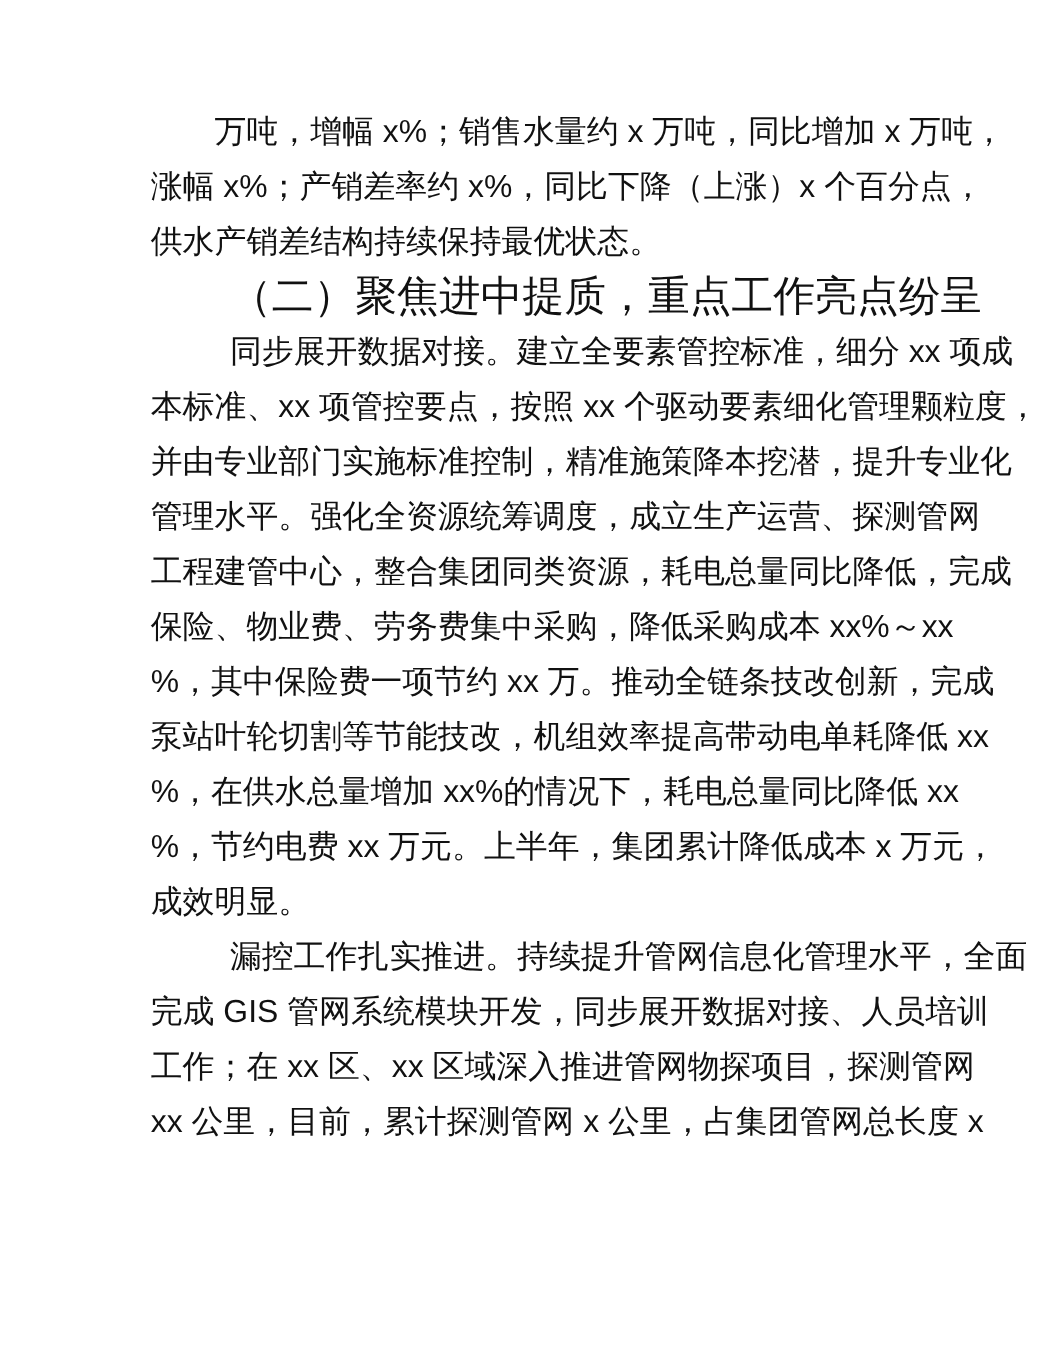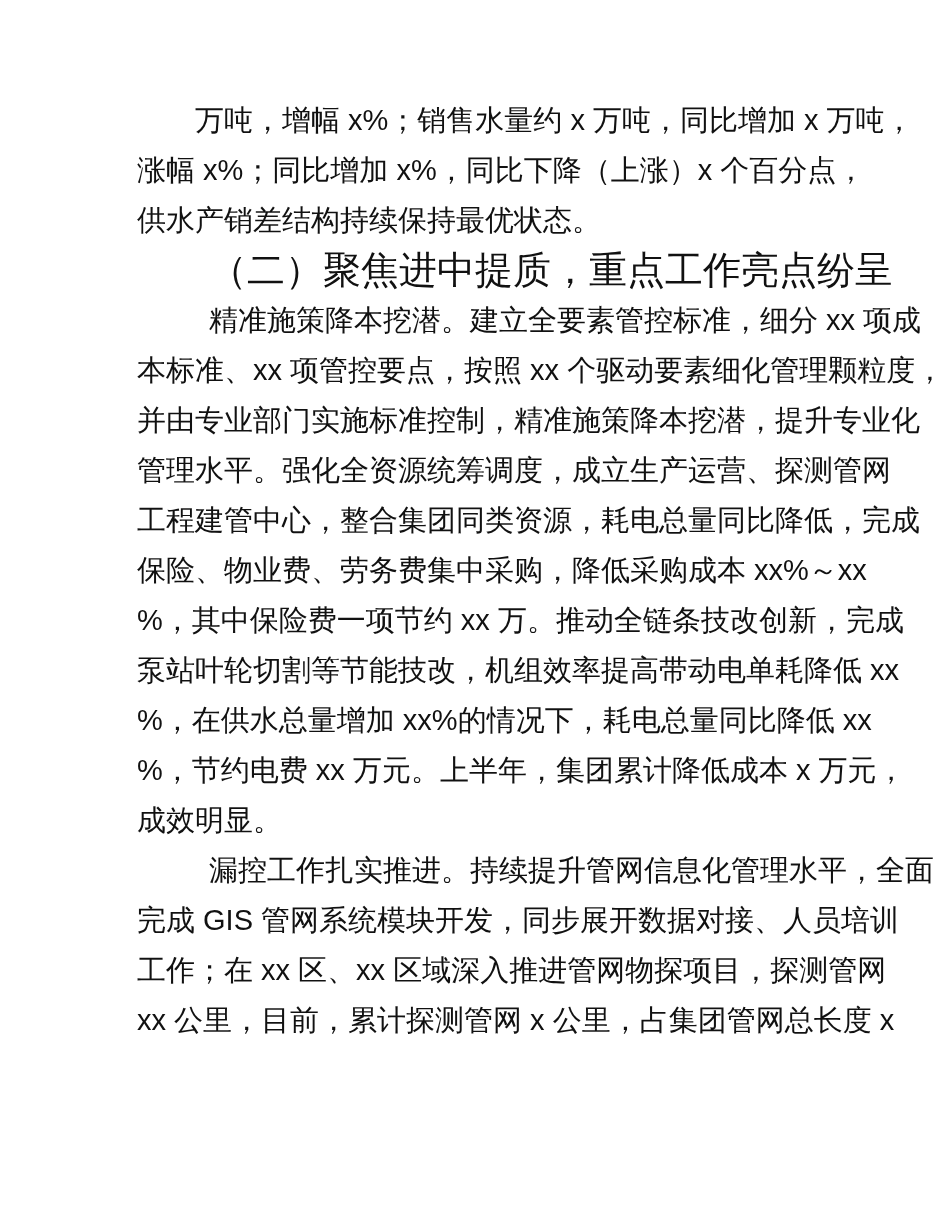--- a/index.html
+++ b/index.html
@@ -60,30 +60,30 @@
   }
 </style>
 </head>
 <body>
 
 <div class="page">
   <div class="doc-body">
 
     <div class="para">
       <span class="line">　　万吨，增幅 x%；销售水量约 x 万吨，同比增加 x 万吨，</span>
-      <span class="line">涨幅 x%；同比增加 x%，同比下降（上涨）x 个百分点，</span>
+      <span class="line">涨幅 x%；产销差率约 x%，同比下降（上涨）x 个百分点，</span>
       <span class="line">供水产销差结构持续保持最优状态。</span>
     </div>
 
     <div class="para">
       <span class="line heading">（二）聚焦进中提质，重点工作亮点纷呈</span>
     </div>
 
     <div class="para">
-      <span class="line indent">精准施策降本挖潜。建立全要素管控标准，细分 xx 项成</span>
+      <span class="line indent">同步展开数据对接。建立全要素管控标准，细分 xx 项成</span>
       <span class="line">本标准、xx 项管控要点，按照 xx 个驱动要素细化管理颗粒度，</span>
       <span class="line">并由专业部门实施标准控制，精准施策降本挖潜，提升专业化</span>
       <span class="line">管理水平。强化全资源统筹调度，成立生产运营、探测管网</span>
       <span class="line">工程建管中心，整合集团同类资源，耗电总量同比降低，完成</span>
       <span class="line">保险、物业费、劳务费集中采购，降低采购成本 xx%～xx</span>
       <span class="line">%，其中保险费一项节约 xx 万。推动全链条技改创新，完成</span>
       <span class="line">泵站叶轮切割等节能技改，机组效率提高带动电单耗降低 xx</span>
       <span class="line">%，在供水总量增加 xx%的情况下，耗电总量同比降低 xx</span>
       <span class="line">%，节约电费 xx 万元。上半年，集团累计降低成本 x 万元，</span>
       <span class="line">成效明显。</span>

